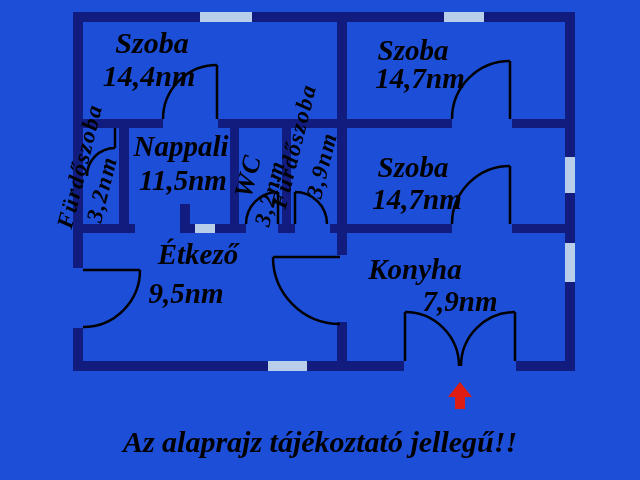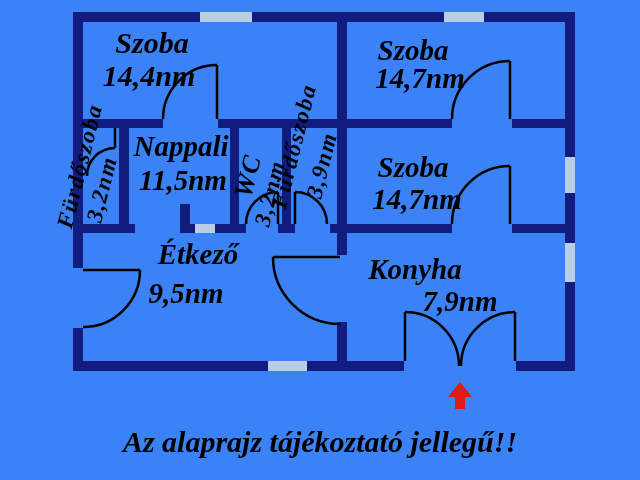--- a/index.html
+++ b/index.html
@@ -1,16 +1,16 @@
 <!DOCTYPE html>
 <html><head>
 <meta charset="utf-8">
 <style>
   html,body{margin:0;padding:0;background:#fff;}
-  .canvas{position:relative;width:640px;height:480px;background:#3b82f6;overflow:hidden;
+  .canvas{position:relative;width:640px;height:480px;background:#1d4ed8;overflow:hidden;
           font-family:"Liberation Serif", serif;}
   svg{display:block;}
   .room-label{font-family:"Liberation Serif",serif;font-style:italic;font-weight:bold;fill:#000;}
   .rot{letter-spacing:1.5px;}
   .door{fill:none;stroke:#000;stroke-width:2.5;}
   .disclaimer{font-family:"Liberation Serif",serif;font-style:italic;font-weight:bold;fill:#000;}
 </style>
 </head>
 <body>
 

